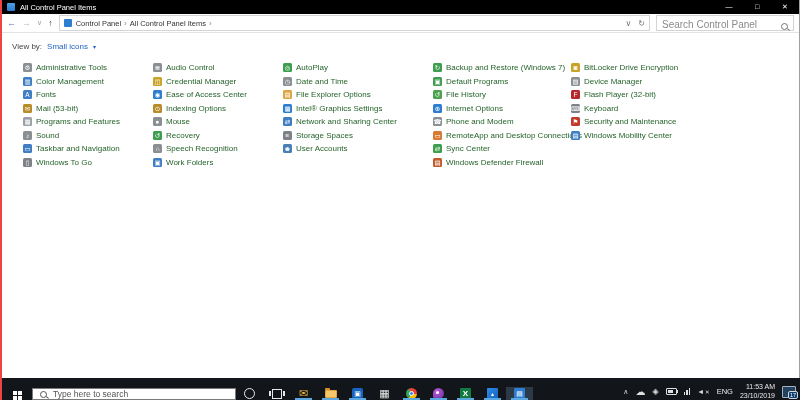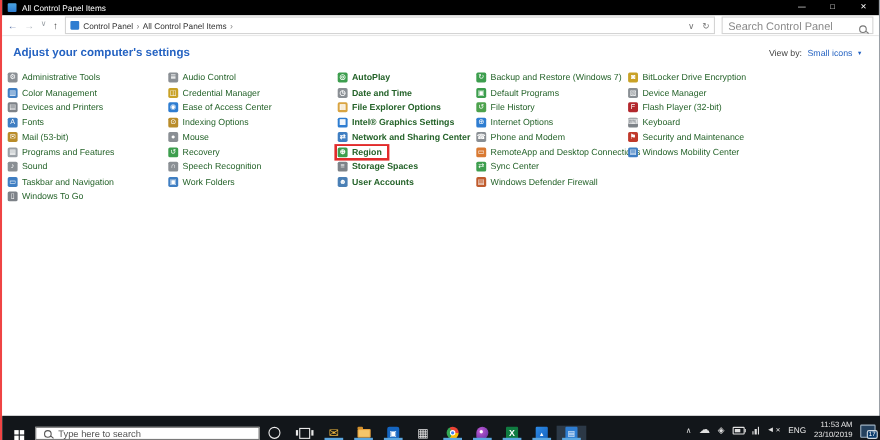--- a/index.html
+++ b/index.html
@@ -33,23 +33,23 @@
   .mag::after{content:"";position:absolute;width:3px;height:1px;background:#777;right:-3px;bottom:-1px;transform:rotate(40deg);}
   
   .content{position:relative;height:346px;background:#fff;}
   .chead{display:flex;justify-content:space-between;align-items:center;padding:9px 16px 0 10px;}
   .ctitle{color:var(--blue);font-size:10.5px;font-weight:600;}
   .viewby{display:flex;align-items:center;gap:5px;font-size:8px;color:#444;}
   .viewval{color:var(--blue);}
   .caret{color:var(--blue);font-size:6px;}
   #grid{position:relative;margin-top:10px;height:135px;}
   .col{position:absolute;top:0;}
-  .col:nth-child(1){left:4px;width:142px;}
+  .col:nth-child(1){left:20px;width:142px;}
   .col:nth-child(2){left:150px;width:140px;}
-  .col:nth-child(3){left:304px;width:140px;font-weight:bold;}
+  .col:nth-child(3){left:280px;width:140px;}
   .col:nth-child(4){left:430px;width:138px;}
   .col:nth-child(5){left:568px;width:228px;}
   .item{height:13.5px;display:flex;align-items:center;}
   .iwrap{display:inline-flex;align-items:center;gap:4px;padding:1px 5px 1px 1px;}
   .iwrap.hl{box-shadow:0 0 0 2px var(--hl);}
   .cpicon{width:9px;height:9px;border-radius:1.5px;color:#fff;font-size:6.5px;line-height:9px;text-align:center;flex:none;}
   .ilabel{font-size:8px;color:var(--itext);white-space:nowrap;}
   
   .taskbar{position:absolute;left:0;bottom:0;width:800px;height:22px;background:var(--tb);display:flex;align-items:flex-end;color:#e8e8e8;}
   .start{width:30px;display:flex;align-items:center;justify-content:center;}
@@ -131,21 +131,20 @@
       </span>
     </div>
     <div class="searchbox">
       <span class="ph">Search Control Panel</span>
       <span class="mag"></span>
     </div>
   </div>
 
   <div class="content">
     <div class="chead">
-      <span class="ctitle">Adjust your computer's settings</span>
       <span class="viewby">
         <span>View by:</span>
         <span class="viewval">Small icons</span>
         <span class="caret">▾</span>
       </span>
     </div>
     <div id="grid">
         <div class="col">
           <div class="item">
             <span class="iwrap">
@@ -154,26 +153,20 @@
             </span>
           </div>
           <div class="item">
             <span class="iwrap">
               <span class="cpicon" style="background: rgb(63, 126, 194);">▥</span>
               <span class="ilabel">Color Management</span>
             </span>
           </div>
           <div class="item">
             <span class="iwrap">
-              <span class="cpicon" style="background: rgb(125, 130, 136);">▤</span>
-              <span class="ilabel">Devices and Printers</span>
-            </span>
-          </div>
-          <div class="item">
-            <span class="iwrap">
               <span class="cpicon" style="background: rgb(63, 126, 194);">A</span>
               <span class="ilabel">Fonts</span>
             </span>
           </div>
           <div class="item">
             <span class="iwrap">
               <span class="cpicon" style="background: rgb(185, 140, 42);">✉</span>
               <span class="ilabel">Mail (53-bit)</span>
             </span>
           </div>
@@ -274,26 +267,20 @@
           <div class="item">
             <span class="iwrap">
               <span class="cpicon" style="background: rgb(46, 125, 209);">▦</span>
               <span class="ilabel">Intel® Graphics Settings</span>
             </span>
           </div>
           <div class="item">
             <span class="iwrap">
               <span class="cpicon" style="background: rgb(63, 126, 194);">⇄</span>
               <span class="ilabel">Network and Sharing Center</span>
-            </span>
-          </div>
-          <div class="item">
-            <span class="iwrap hl">
-              <span class="cpicon" style="background: rgb(61, 158, 78);">⊕</span>
-              <span class="ilabel">Region</span>
             </span>
           </div>
           <div class="item">
             <span class="iwrap">
               <span class="cpicon" style="background: rgb(125, 130, 136);">≡</span>
               <span class="ilabel">Storage Spaces</span>
             </span>
           </div>
           <div class="item">
             <span class="iwrap">

